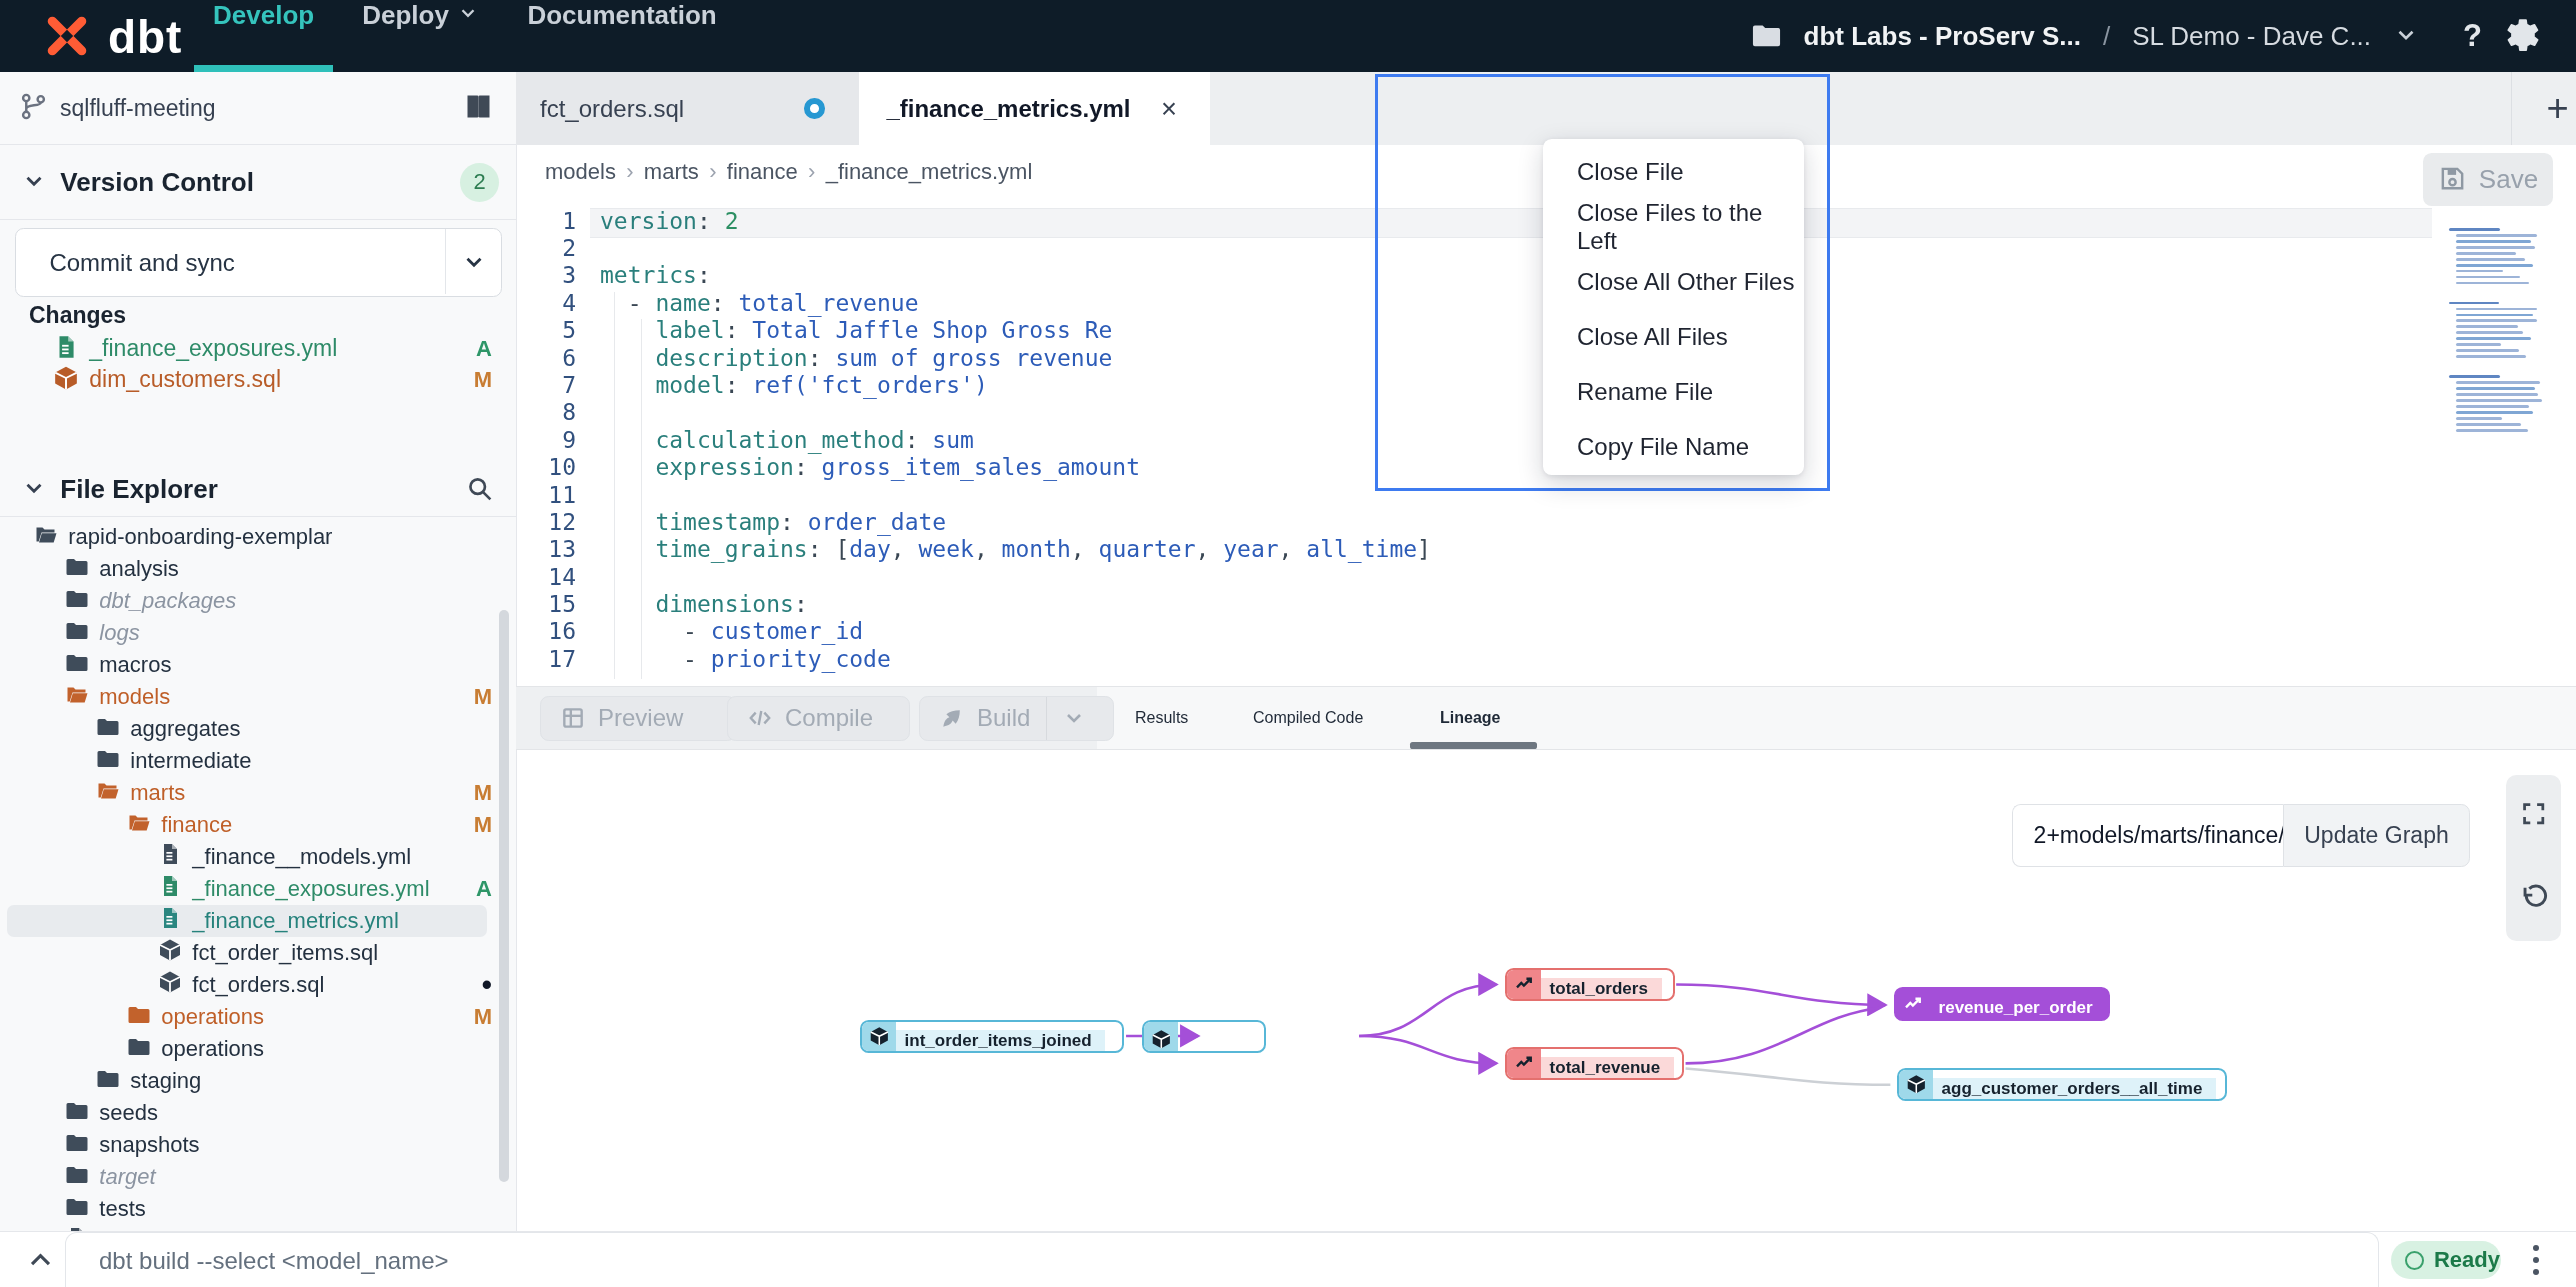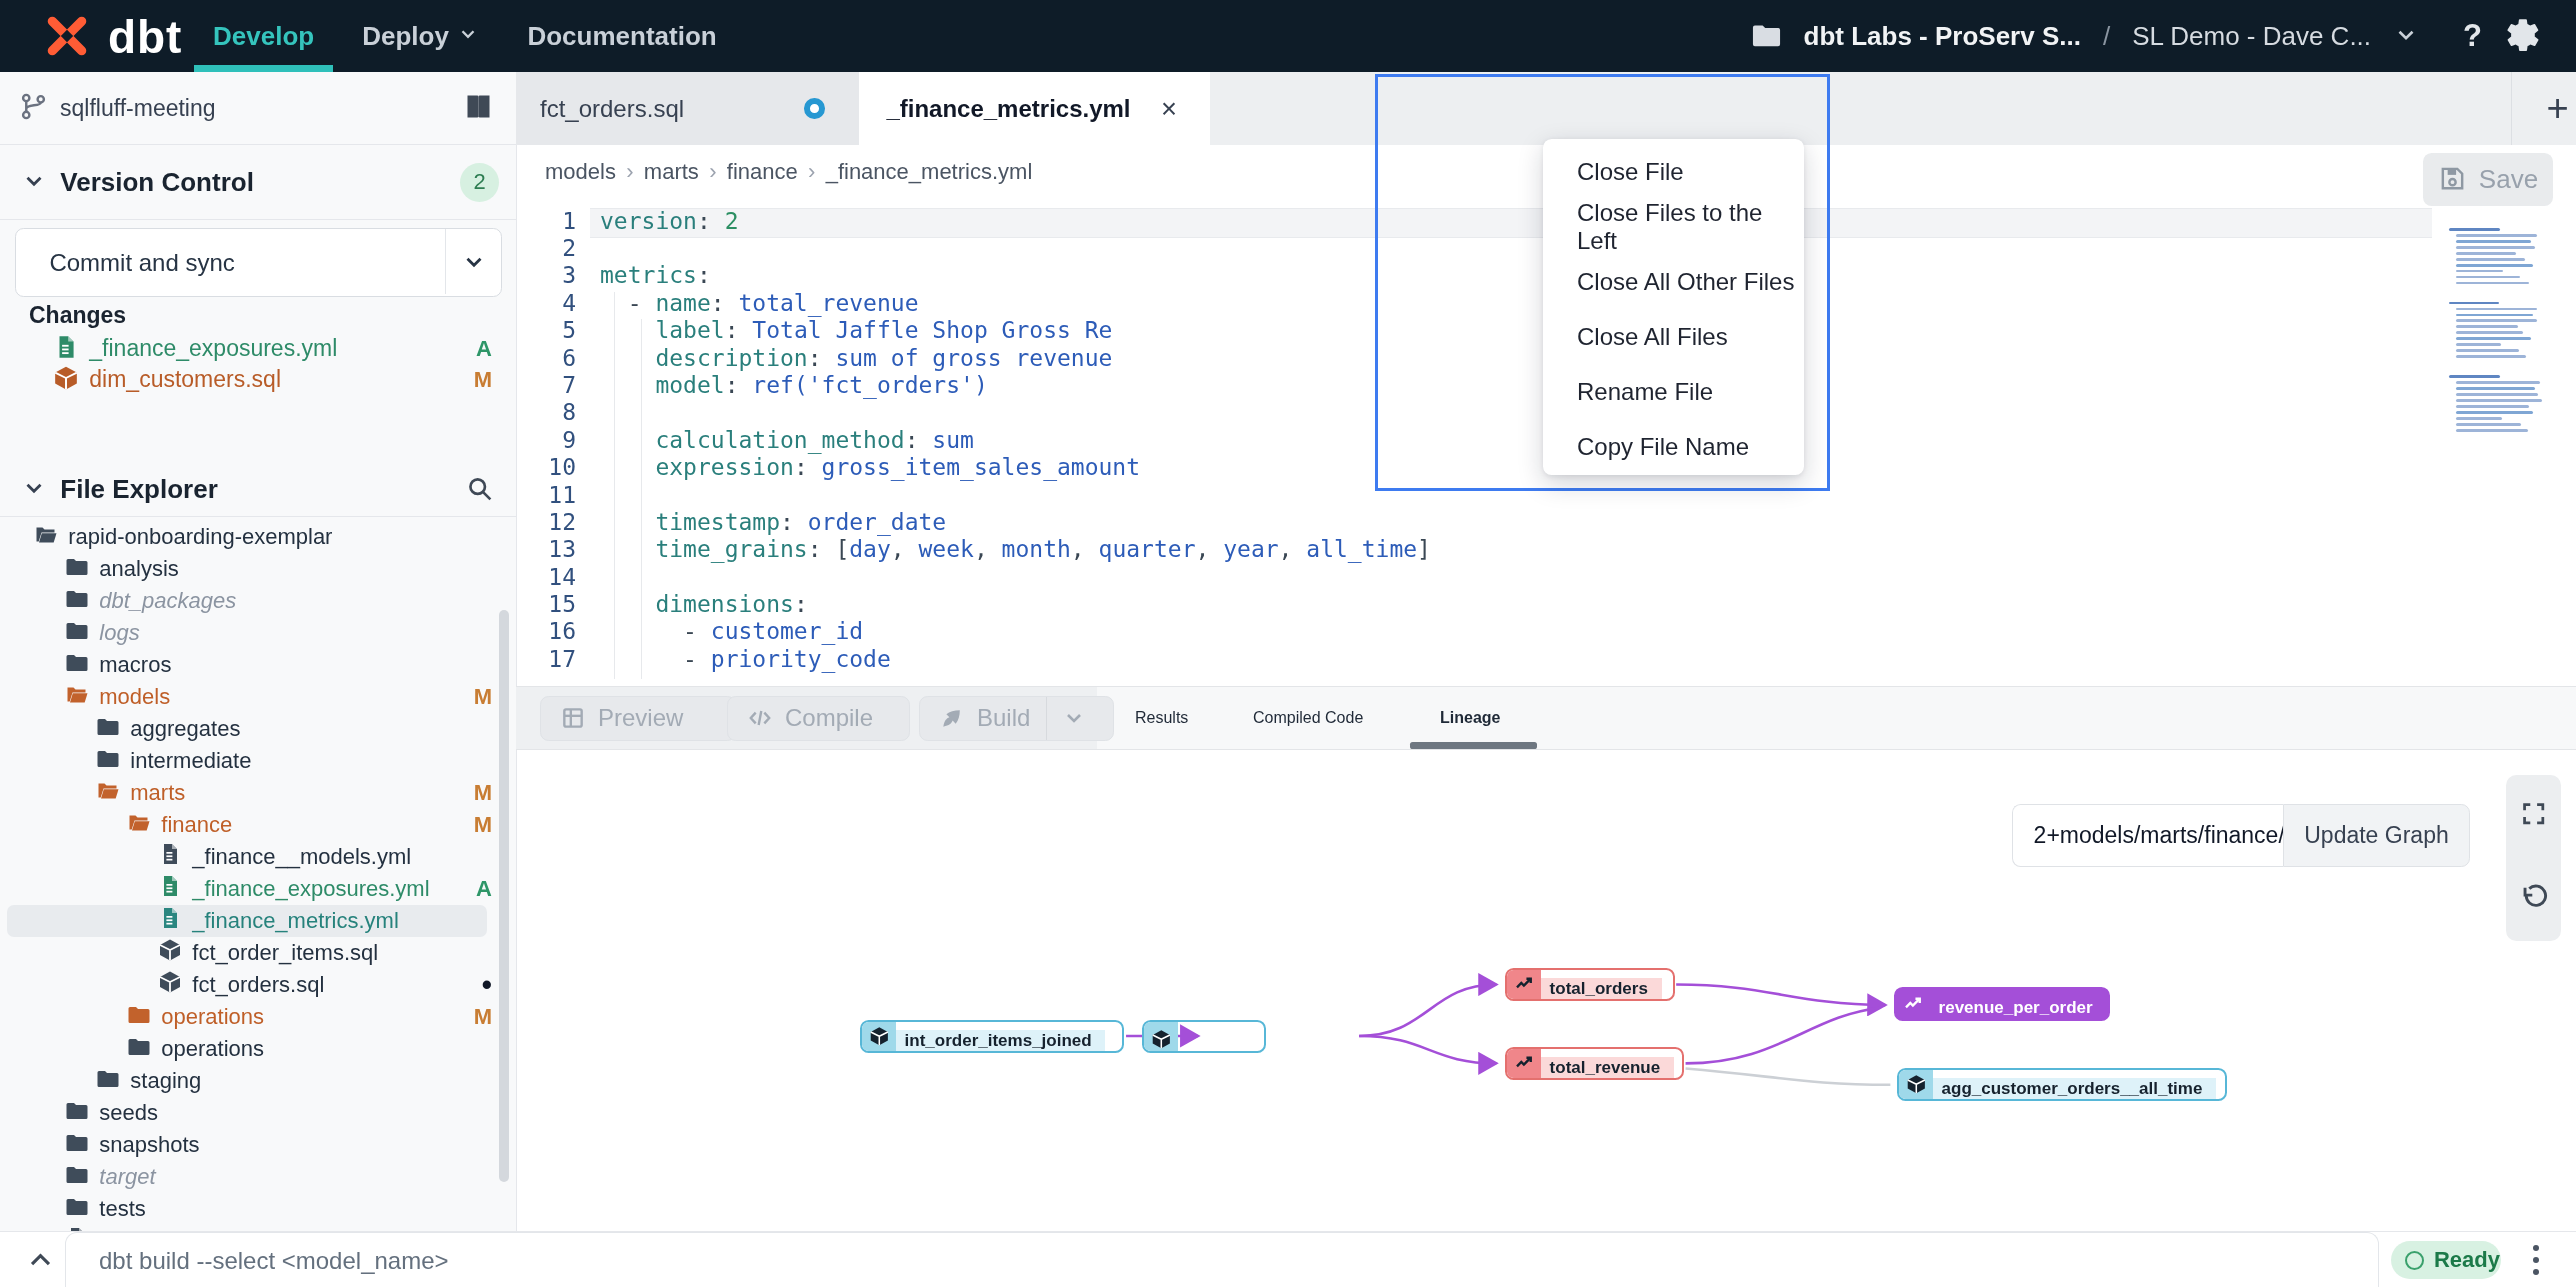--- a/index.html
+++ b/index.html
@@ -4,21 +4,21 @@
 <style>
   html,body{margin:0;padding:0;}
   body{width:2576px;height:1287px;overflow:hidden;background:#ffffff;
        font-family:"Liberation Sans",sans-serif;-webkit-font-smoothing:antialiased;position:relative;}
   .abs{position:absolute;}
   
   .topnav{left:0;top:0;width:2576px;height:72px;background:#0e1c28;display:flex;align-items:center;z-index:20;}
   .logo{position:absolute;left:38px;top:6.9px;display:flex;align-items:center;gap:12px;}
   .brand{color:#ffffff;font-weight:bold;font-size:46px;letter-spacing:0.9px;}
   .nav-menu{position:absolute;left:213px;top:0;height:72px;display:flex;align-items:center;gap:48px;}
-  .nav-item{color:#c9d0d8;font-size:26px;font-weight:600;display:flex;align-items:center;gap:8.6px;height:72px;position:relative;}
+  .nav-item{color:#c9d0d8;font-size:26px;font-weight:600;display:flex;align-items:flex-start;gap:8.6px;height:72px;position:relative;}
   .nav-item.active{color:#35c4bd;}
   .nav-item.active::after{content:"";position:absolute;left:-19px;right:-19px;bottom:0;height:6.9px;background:#2fc0ba;}
   .nav-right{position:absolute;right:34px;top:0;height:72px;display:flex;align-items:center;gap:22px;}
   .nav-proj{color:#f1f3f5;font-size:26px;font-weight:700;}
   .nav-sep{color:#8a95a1;font-size:26px;}
   .nav-env{color:#d6dbe1;font-size:26px;}
   .nav-util{color:#e2e6ea;font-size:31px;font-weight:700;}
   
   .sidebar{left:0;top:72px;width:516px;height:1159px;background:#f8f9fa;border-right:0.9px solid #e5e7eb;z-index:5;}
   .sb-row{position:absolute;left:0;width:516px;}

